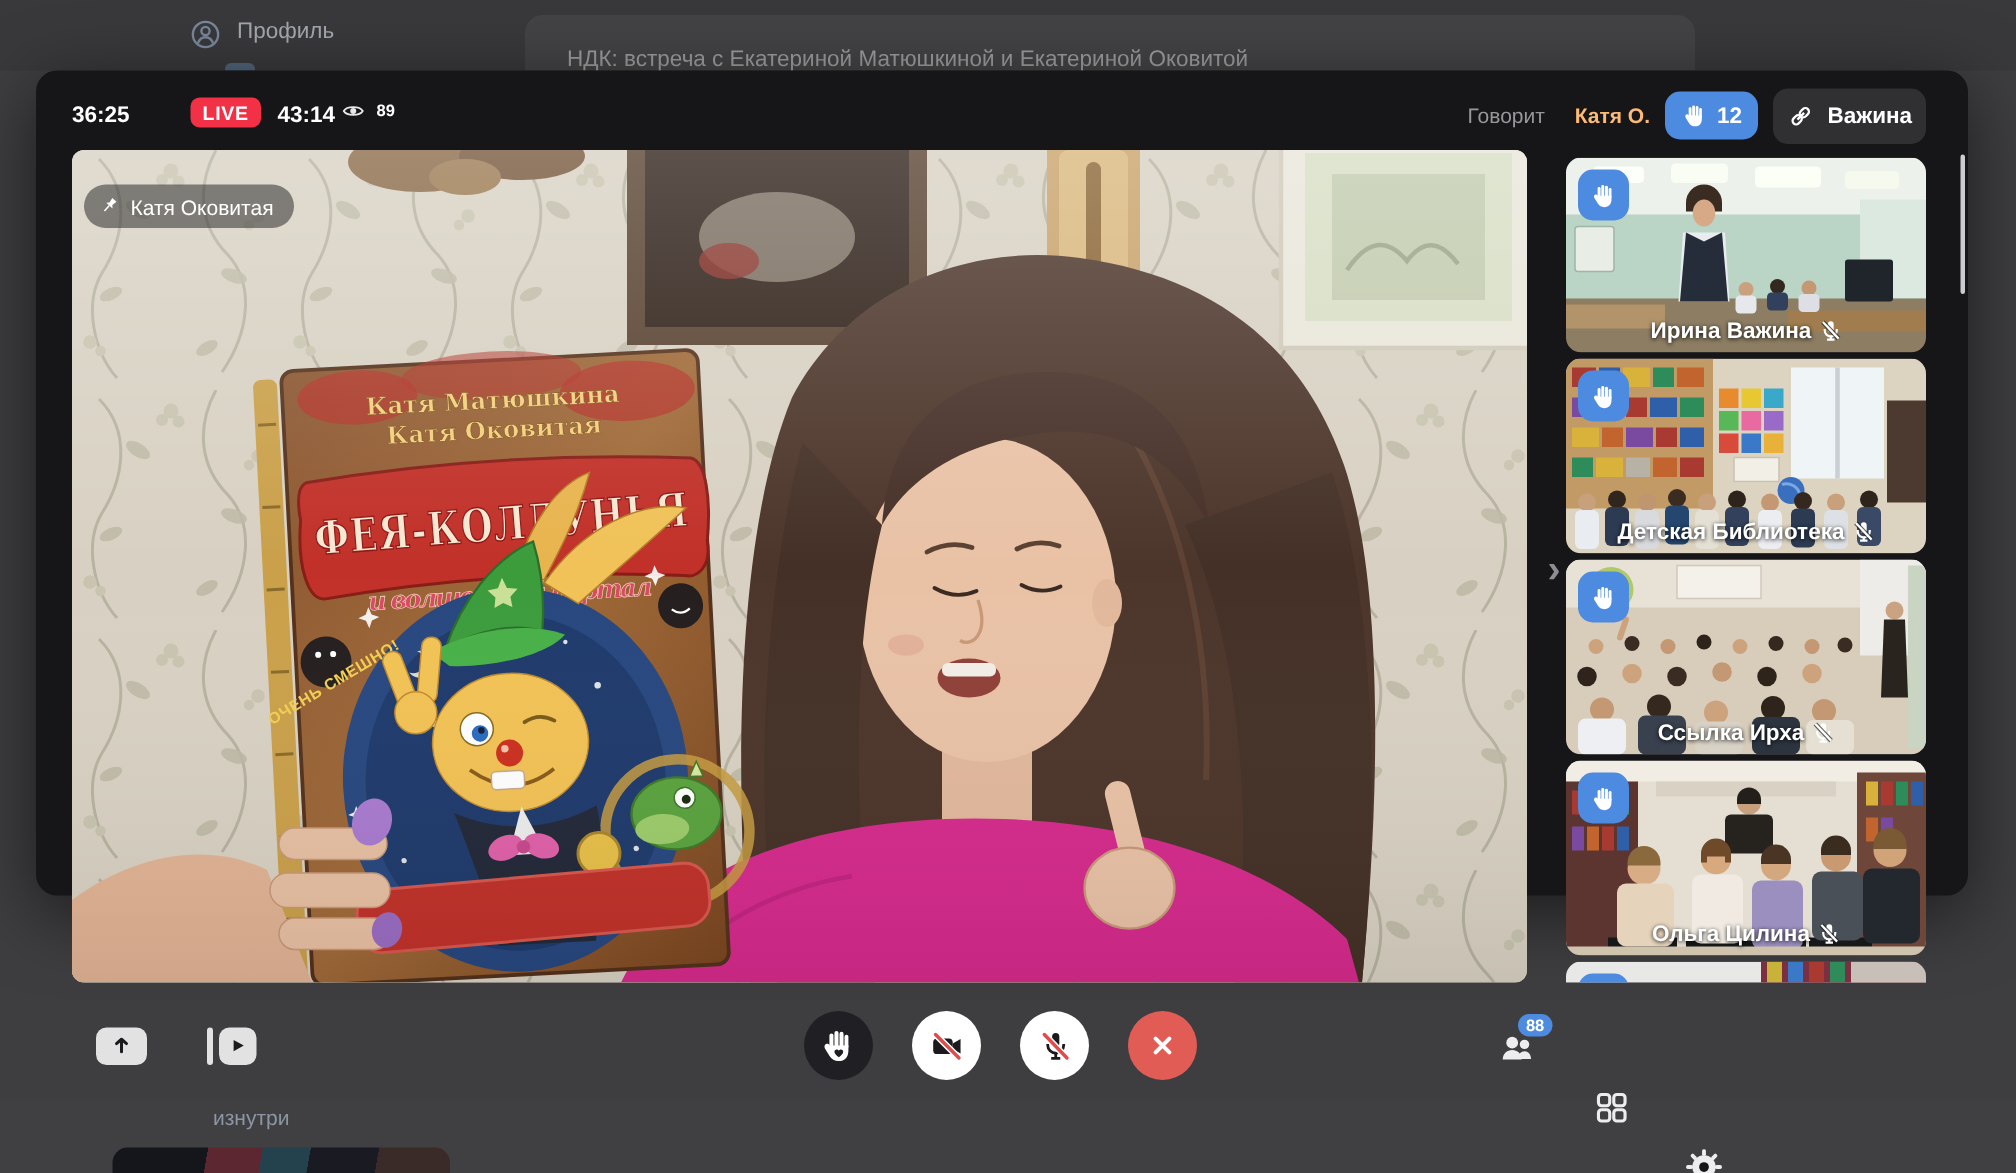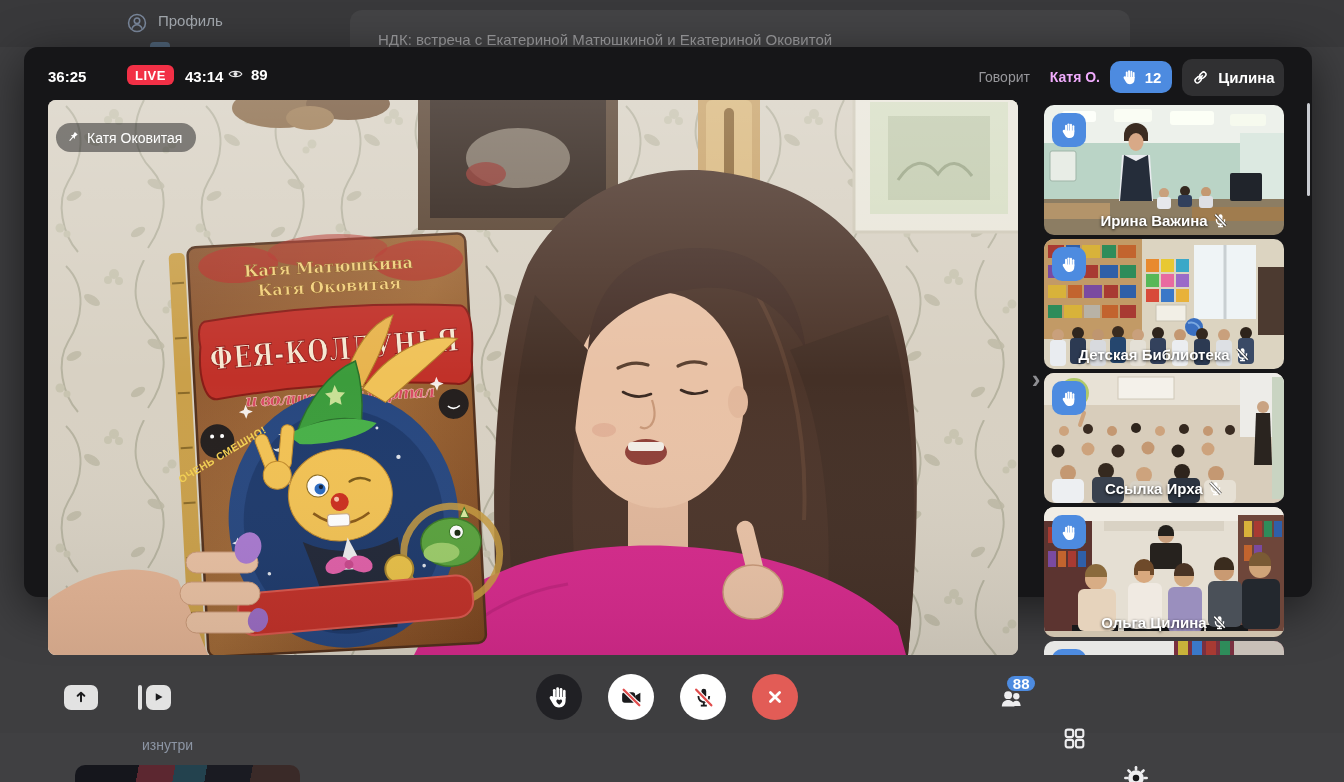--- a/index.html
+++ b/index.html
@@ -15,23 +15,23 @@
   .bg-bottom-text{position:absolute;left:112px;top:4px;color:#8C95A4;font-size:14px;margin-left:30px;}
   .bg-thumb{position:absolute;left:75px;top:32px;width:225px;height:17px;border-radius:10px 10px 0 0;
     background:linear-gradient(100deg,#15161c 0 28%,#5c2730 28% 44%,#23424e 44% 58%,#1a1b22 58% 78%,#3a2a28 78%);}
   
   .call{position:absolute;left:24px;top:47px;width:1288px;height:550px;background:#161618;border-radius:14px;
         box-shadow:0 12px 48px rgba(0,0,0,.55);}
   .tb-elapsed{position:absolute;left:24px;top:21px;color:#fff;font-weight:700;font-size:15px;}
   .tb-live{position:absolute;left:103px;top:18px;background:#F23046;border-radius:6px;padding:3px 8px 2px;
            color:#fff;font-weight:800;font-size:13px;letter-spacing:.5px;}
   .tb-time{position:absolute;left:161px;top:21px;color:#fff;font-weight:700;font-size:15px;}
-  .tb-viewers{position:absolute;left:202px;top:19px;display:flex;gap:6px;color:#fff;font-weight:700;font-size:15px;}
+  .tb-viewers{position:absolute;left:202px;top:19px;display:flex;gap:6px;align-items:center;color:#fff;font-weight:700;font-size:11px;}
   .tb-speaker{position:absolute;right:212px;top:22px;font-size:14px;color:#97979B;white-space:nowrap;}
-  .tb-speaker b{color:#f0abfc;padding-left:16px;}
+  .tb-speaker b{color:#fdba74;padding-left:16px;}
   .tb-hand-pill{position:absolute;left:1086px;top:14px;width:62px;height:32px;background:#4D8BE0;border-radius:10px;
       display:flex;align-items:center;justify-content:center;gap:6px;color:#fff;font-weight:700;font-size:15px;cursor:pointer;}
   .tb-link{position:absolute;left:1158px;top:12px;width:102px;height:37px;background:#303032;border-radius:10px;
       display:flex;align-items:center;justify-content:center;gap:8px;color:#fff;font-weight:700;font-size:15px;cursor:pointer;}
   
   .video{position:absolute;left:24px;top:53px;width:970px;height:555px;border-radius:8px;overflow:hidden;background:#CFC8BA;}
   .video > svg{display:block;width:100%;height:100%;}
   .pin-label{position:absolute;left:8px;top:23px;height:29px;padding:0 14px 0 9px;background:rgba(30,30,32,.5);
       border-radius:15px;display:flex;align-items:center;gap:7px;color:#fff;font-size:14px;cursor:pointer;}
   .chevron{position:absolute;left:999px;top:318px;width:26px;height:30px;color:#8E8E92;font-size:26px;line-height:28px;
@@ -50,21 +50,21 @@
   .scrollbar{position:absolute;left:1283px;top:56px;width:3px;height:93px;background:#C9CCD1;border-radius:2px;cursor:pointer;}
   
   .ctl{position:absolute;display:flex;align-items:center;justify-content:center;cursor:pointer;}
   .mini-btn{width:34px;height:25px;background:#E2E2E2;border-radius:7px;display:flex;align-items:center;justify-content:center;}
   .mini-bar{width:4px;height:25px;background:#E2E2E2;border-radius:2px;margin-right:4px;}
   .circle{width:46px;height:46px;border-radius:50%;display:flex;align-items:center;justify-content:center;}
   .c-dark{background:#202024;color:#fff;}
   .c-light{background:#fff;}
   .c-red{background:#E25C56;}
   .right-ico{width:40px;height:40px;color:#EDEDEF;position:relative;}
-  .count-badge{position:absolute;top:-2px;right:-4px;background:#4D8BE0;color:#fff;font-size:15px;font-weight:700;
+  .count-badge{position:absolute;top:-2px;right:-4px;background:#4D8BE0;color:#fff;font-size:11px;font-weight:700;
       padding:1.5px 5.5px;border-radius:9px;line-height:12px;text-align:right;}
   .hand-ico{color:#fff;}
 </style>
 </head>
 <body>
 
 <svg width="0" height="0" style="position:absolute">
   <defs>
     <g id="hand" fill="currentColor">
       <rect x="6.4" y="4.6" width="2.5" height="9" rx="1.25"></rect>
@@ -128,21 +128,21 @@
       <span>12</span>
     </div>
     <div class="tb-link">
       <svg width="19" height="19" viewBox="0 0 24 24">
         <g transform="rotate(-45 12 12)" stroke="#fff" stroke-width="1.9" fill="none">
           <rect x="3.5" y="9" width="8.5" height="6" rx="3"></rect>
           <rect x="12" y="9" width="8.5" height="6" rx="3"></rect>
           <line x1="8" y1="12" x2="16" y2="12"></line>
         </g>
       </svg>
-      <span>Цилина</span>
+      <span>Важина</span>
     </div>
 
     <div class="video">
       <svg viewBox="0 0 970 555" preserveAspectRatio="none">
         <defs>
           <pattern id="wp" width="140" height="160" patternUnits="userSpaceOnUse">
             <rect width="140" height="160" fill="#D8D1C3"></rect>
             <g stroke="#AEAB97" stroke-width="2" fill="none" opacity=".8">
               <path d="M18 6 C40 28 34 60 20 82 C8 102 14 134 30 152"></path>
               <path d="M96 0 C82 26 86 52 104 70 C122 90 118 122 100 148"></path>

